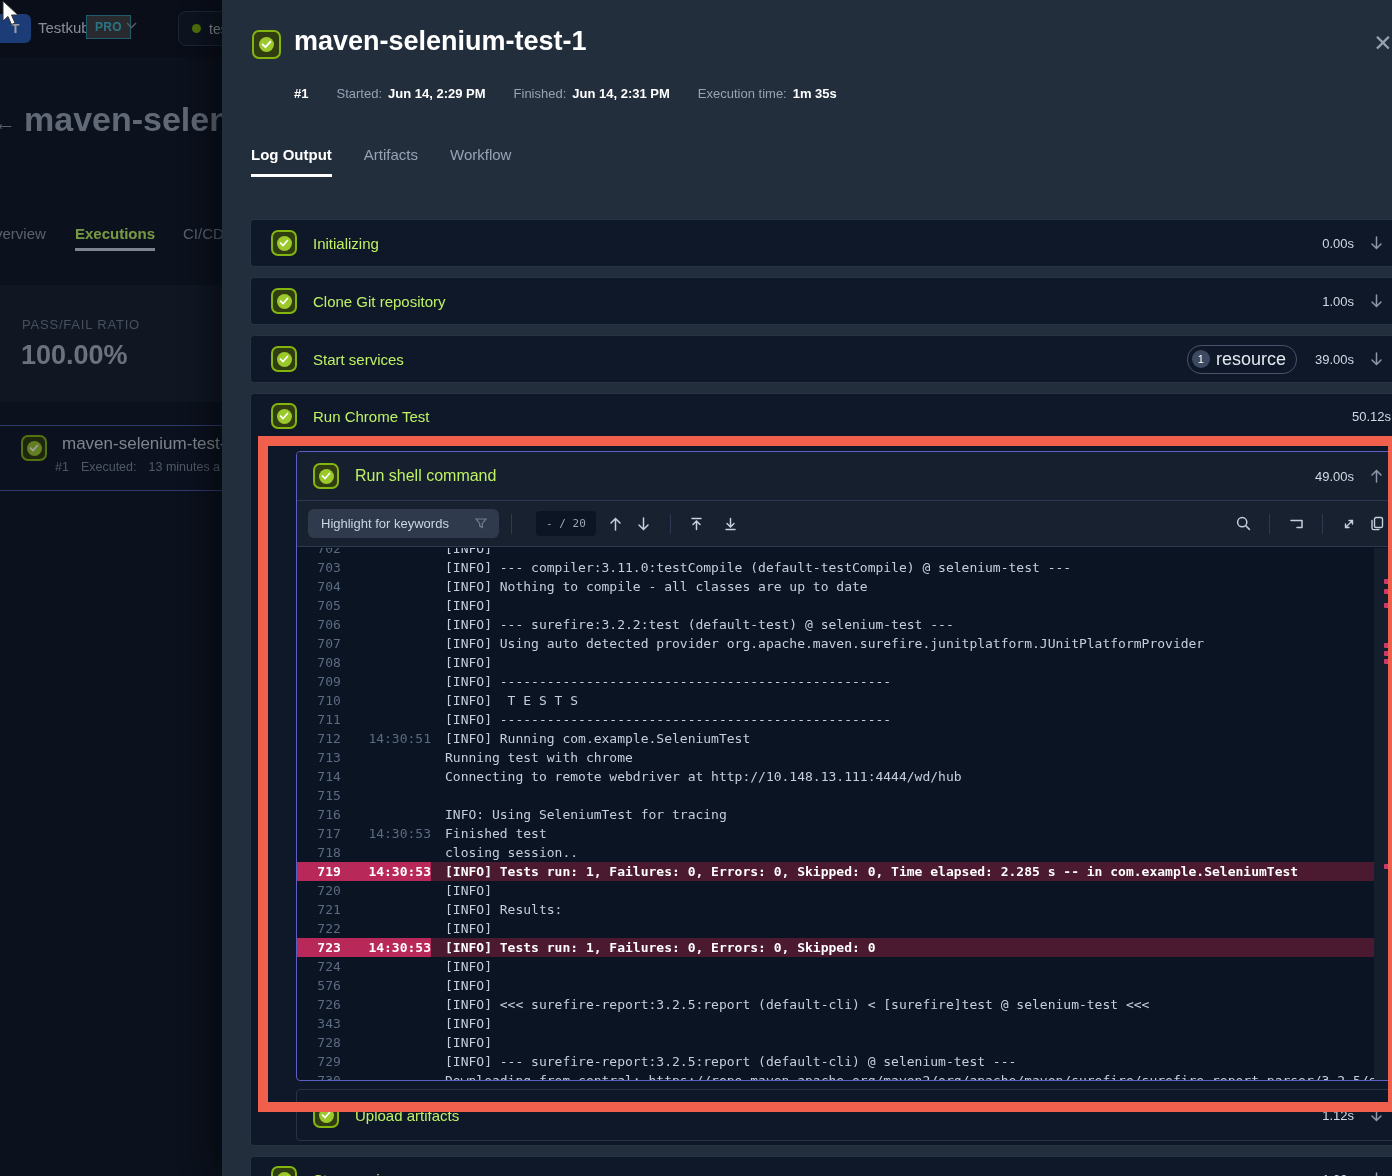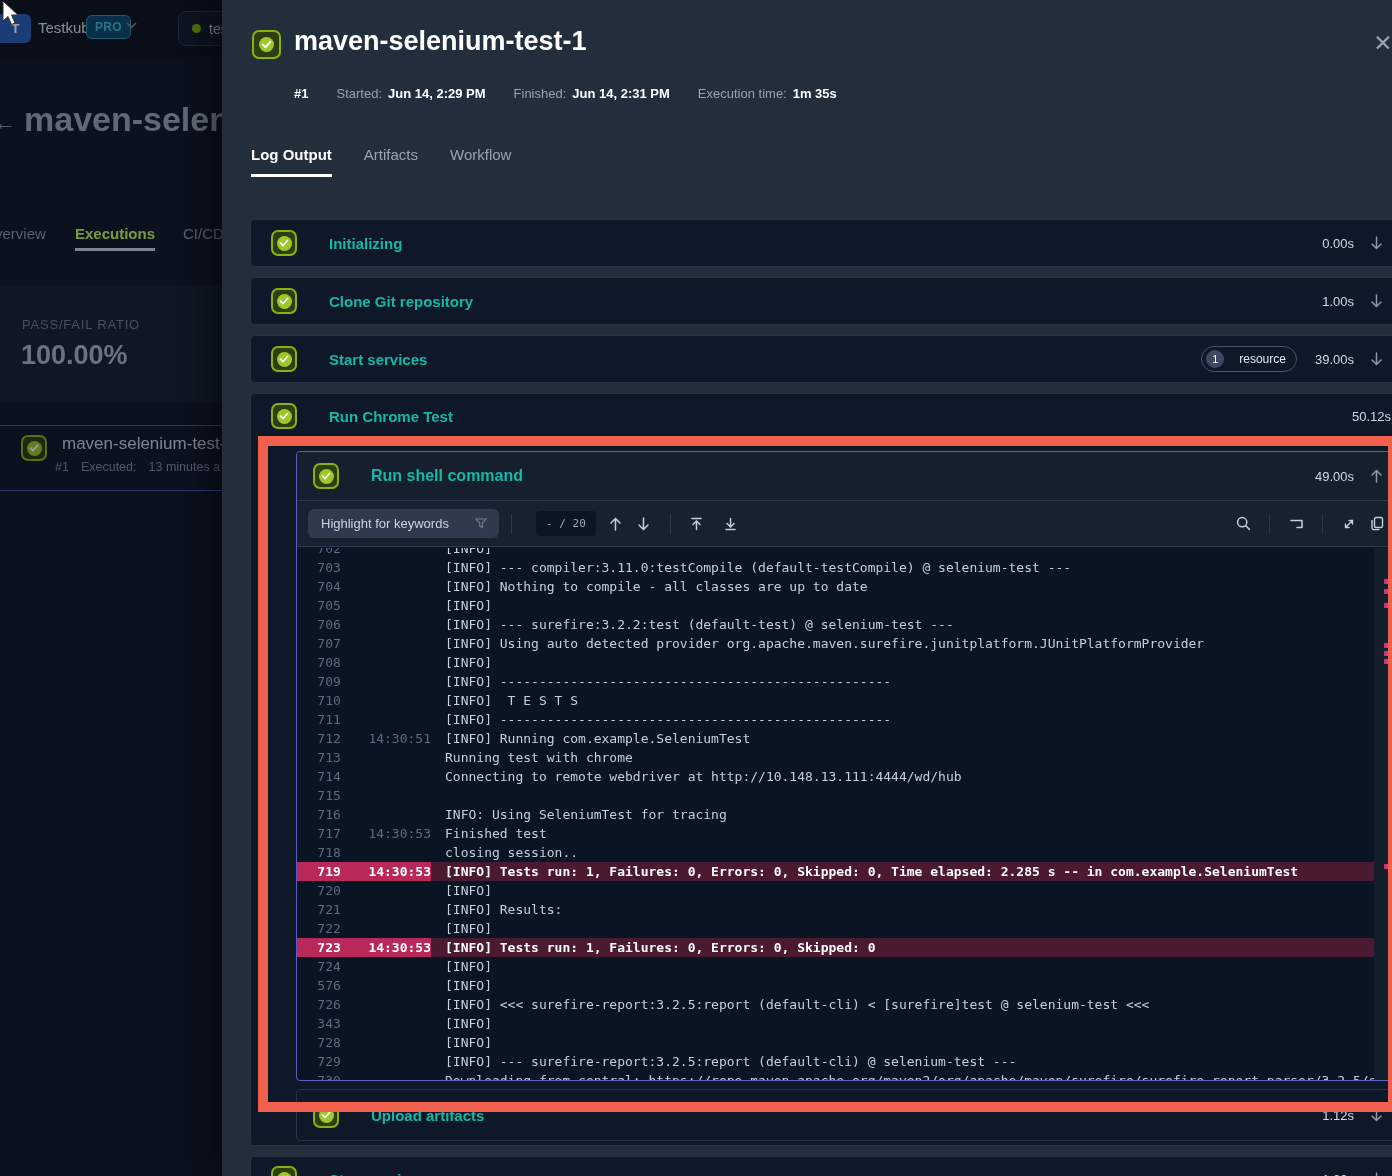--- a/index.html
+++ b/index.html
@@ -10,21 +10,21 @@
     position:relative;
     color:#e8edf4;
   }
   #stage { position:absolute; inset:0; width:1392px; height:1176px; overflow:hidden; }
 
   
   .page-left { position:absolute; left:0; top:0; width:222px; height:1176px; background:#101826; overflow:hidden; }
   .topbar { position:absolute; left:0; top:0; width:222px; height:57px; background:#0c1320; }
   .t-logo { position:absolute; left:0; top:14px; width:31px; height:29px; background:#2b5cb8; border-radius:0 6px 6px 0; display:flex; align-items:center; justify-content:center; font-size:13px; font-weight:bold; color:#fff; }
   .brand { position:absolute; left:38px; top:19px; font-size:15px; color:#d7dee8; }
-  .pro-badge { position:absolute; left:86px; top:15px; padding:4px 8px; border:1.5px solid #2e8fa3; border-radius:6px; background:#0c4a6e; color:#41b6cf; font-size:12px; font-weight:bold; letter-spacing:.3px; }
+  .pro-badge { position:absolute; left:86px; top:15px; padding:4px 8px; border:1.5px solid #2e8fa3; border-radius:0; background:#404040; color:#41b6cf; font-size:12px; font-weight:bold; letter-spacing:.3px; }
   .chev { position:absolute; left:126px; top:22px; color:#7a8699; }
   .env-pill { position:absolute; left:178px; top:11px; height:35px; width:60px; background:#131c2a; border:1px solid #2c3950; border-radius:8px; display:flex; align-items:center; gap:8px; padding-left:13px; font-size:14px; color:#cfd7e1; }
   .env-dot { width:9px; height:9px; border-radius:50%; background:#7cb305; }
   .back-arrow { position:absolute; left:-6px; top:110px; font-size:22px; color:#8b97a8; }
   .page-title { position:absolute; left:24px; top:100px; font-size:34px; font-weight:bold; color:#9aa5b5; white-space:nowrap; }
   .page-tabs { position:absolute; left:0; top:222px; width:222px; height:32px; font-size:15px; color:#8b97a8; }
   .ptab { position:absolute; top:3px; }
   .ptab.ov { left:-5px; }
   .ptab.ex { left:75px; color:#bef264; font-weight:bold; }
   .ptab.ex::after { content:""; position:absolute; left:0; right:0; bottom:-9px; height:3px; background:#c7d0dc; }
@@ -53,26 +53,26 @@
   .d-meta b { color:#fff; font-weight:bold; }
   .d-meta .grp { display:flex; gap:6px; margin-right:14px; }
   .d-tabs { position:absolute; left:29px; top:146px; display:flex; gap:32px; font-size:15px; color:#97a2b3; }
   .d-tab { padding-bottom:14px; position:relative; cursor:pointer; }
   .d-tab.active { color:#fff; font-weight:bold; }
   .d-tab.active::after { content:""; position:absolute; left:0; right:0; bottom:0; height:3px; background:#fff; }
 
   
   .panel { position:absolute; left:28px; width:1160px; background:#0f1828; border:1px solid #273244; border-radius:4px; }
   .step-row { display:flex; align-items:center; height:46px; padding:0 26px 0 20px; font-size:15px; }
-  .step-label { margin-left:32px; font-weight:700; color:#14b8a6; }
+  .step-label { margin-left:16px; font-weight:400; color:#bef264; }
   .step-dur { margin-left:auto; font-size:13px; color:#d0d9e3; }
   .step-arrow { margin-left:16px; color:#8b98ab; display:flex; }
   .res-badge { display:flex; align-items:center; gap:6px; border:1px solid #46536a; border-radius:14px; padding:3px 10px 3px 4px; margin-left:auto; }
   .res-badge .cnt { width:18px; height:18px; border-radius:50%; background:#3c4960; color:#fff; font-size:11px; display:flex; align-items:center; justify-content:center; }
-  .res-badge .lbl { font-size:12px; color:#e2e8f0;margin-left:9px; }
+  .res-badge .lbl { font-size:18px; color:#e2e8f0; }
   .res-badge + .step-dur { margin-left:18px; }
 
   #p-init  { top:219px; height:48px; }
   #p-clone { top:277px; height:48px; }
   #p-start { top:335px; height:48px; }
   #p-group { top:393px; height:753px; }
   #p-stop  { top:1156px; height:54px; }
 
   
   .shell-panel { position:absolute; left:45px; top:57px; width:1110px; height:630px; background:#0b1423; border:1px solid #5c5fc5; border-radius:4px; overflow:hidden; }

